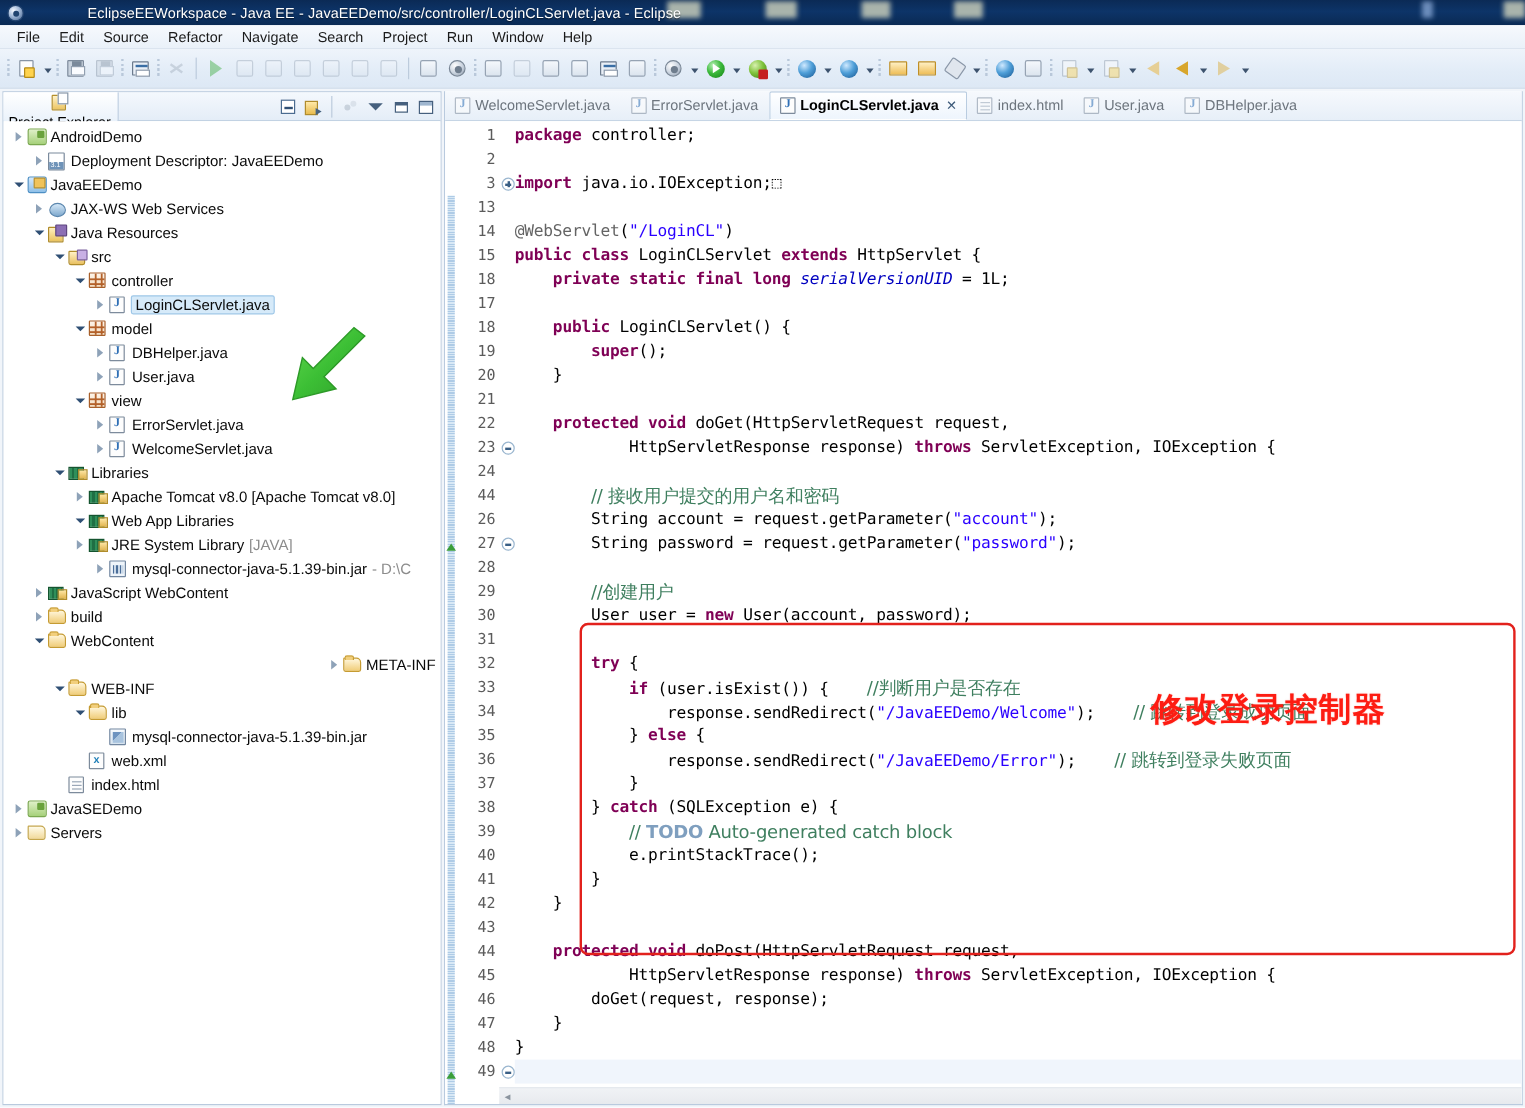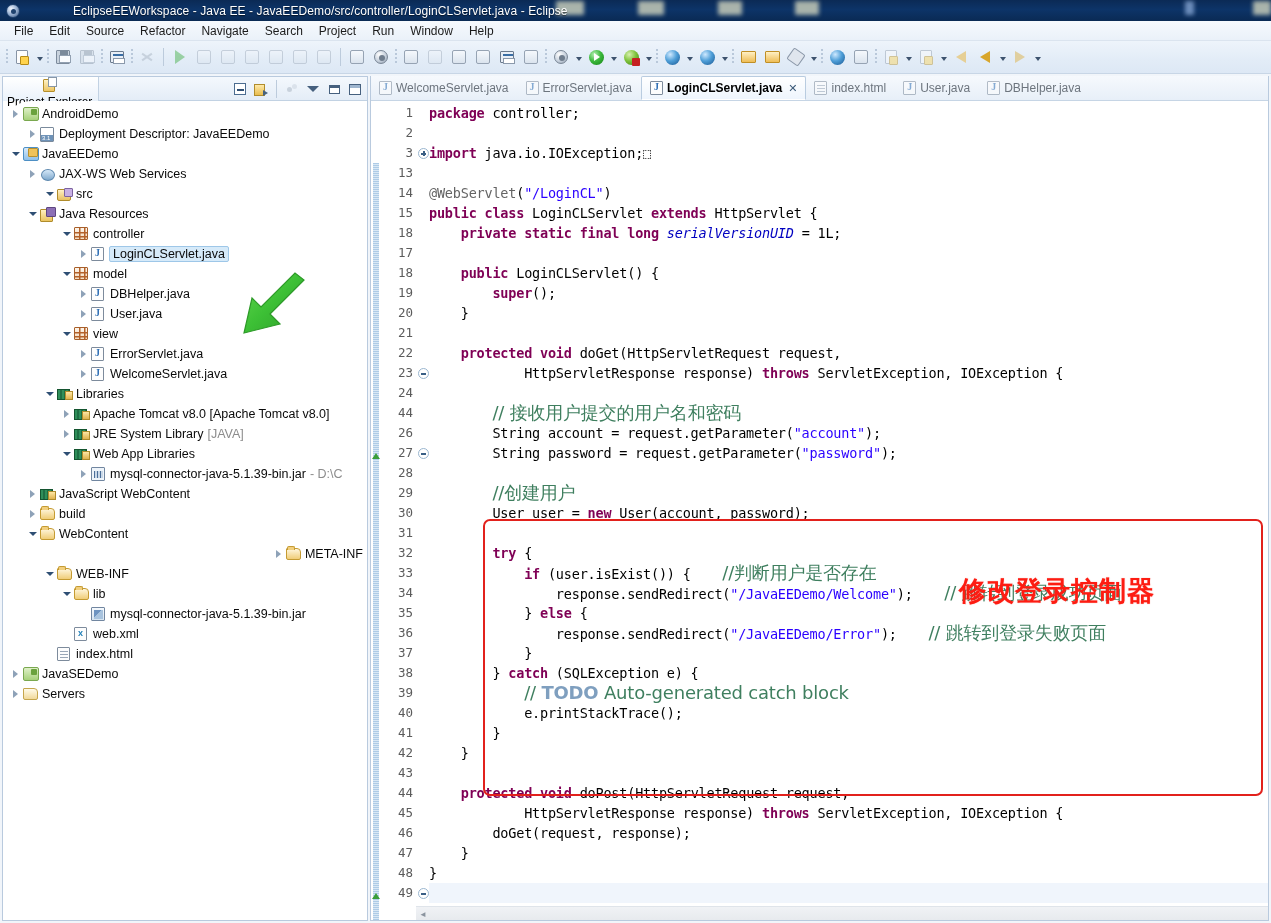--- a/index.html
+++ b/index.html
@@ -266,21 +266,21 @@
   .icon-max::before{content:"";position:absolute;left:0;top:0;right:0;height:3px;background:#9fb6cf;}
   .icon-dim { opacity:.35; }
   .icon-dots {
     width:13px;height:13px;position:relative;
   }
   .icon-dots::before{content:"";position:absolute;left:1px;top:4px;width:5px;height:5px;border-radius:50%;background:#8a98a8;}
   .icon-dots::after{content:"";position:absolute;left:6px;top:1px;width:5px;height:5px;border-radius:50%;background:#b8c3d0;}
 
   .tree {
     position:absolute; left:0; top:24px; right:0; bottom:0;
-    overflow:hidden; background:#fff; padding-top:3px;border-radius:28px;
+    overflow:hidden; background:#fff; padding-top:3px;
   }
   .trow {
     height:20px; display:flex; align-items:center; white-space:nowrap;
     font-size:12.5px; color:#0a0a0a; position:relative;
   }
   .twist {
     width:13px; height:20px; display:flex;align-items:center;justify-content:center; flex:none;
   }
   .twist i {
     display:block; width:0;height:0;
@@ -491,21 +491,21 @@
   .redbox {
     position:absolute; border:2.5px solid #e2211c; border-radius:7px;
     pointer-events:none;
   }
   .redtext {
     position:absolute; color:#fd1c12; font-size:27px; font-weight:bold;
     font-family:"DejaVu Sans", sans-serif; white-space:nowrap;
     letter-spacing:1px;
     text-shadow: 0 0 1px rgba(253,28,18,.5);
   }
-  .cjk-cmt { font-family:"DejaVu Sans", sans-serif; font-size:18px; }
+  .cjk-cmt { font-family:"DejaVu Sans", sans-serif; font-size:15px; }
 </style>
 </head>
 <body>
 
 <div id="app">
 
   <div class="titlebar">
     <div class="blurA"></div>
       <div class="blurB"></div>
       <div class="blurC"></div>
@@ -745,38 +745,38 @@
           </div>
           <div class="trow" style="padding-left: 23px;">
             <span class="twist">
               <i></i>
             </span>
             <span class="ticon">
               <span class="i-ws" style="position: absolute; left: 1px; top: 1px;"></span>
             </span>
             <span class="tlabel">JAX-WS Web Services</span>
           </div>
+          <div class="trow" style="padding-left: 23px;">
+            <span class="twist open">
+              <i></i>
+            </span>
+            <span class="ticon">
+              <span class="i-jres" style="position: absolute; left: 1px; top: 1px;"></span>
+            </span>
+            <span class="tlabel">Java Resources</span>
+          </div>
           <div class="trow" style="padding-left: 40px;">
             <span class="twist open">
               <i></i>
             </span>
             <span class="ticon">
               <span class="i-srcfold" style="position: absolute; left: 1px; top: 1px;"></span>
             </span>
             <span class="tlabel">src</span>
           </div>
-          <div class="trow" style="padding-left: 23px;">
-            <span class="twist open">
-              <i></i>
-            </span>
-            <span class="ticon">
-              <span class="i-jres" style="position: absolute; left: 1px; top: 1px;"></span>
-            </span>
-            <span class="tlabel">Java Resources</span>
-          </div>
           <div class="trow" style="padding-left: 57px;">
             <span class="twist open">
               <i></i>
             </span>
             <span class="ticon">
               <span class="i-pkg" style="position: absolute; left: 1px; top: 1px;"></span>
             </span>
             <span class="tlabel">controller</span>
           </div>
           <div class="trow" style="padding-left: 74px;">
@@ -854,37 +854,37 @@
           <div class="trow" style="padding-left: 57px;">
             <span class="twist">
               <i></i>
             </span>
             <span class="ticon">
               <span class="i-lib" style="position: absolute; left: 1px; top: 1px;"></span>
             </span>
             <span class="tlabel">Apache Tomcat v8.0 [Apache Tomcat v8.0]</span>
           </div>
           <div class="trow" style="padding-left: 57px;">
+            <span class="twist open">
+              <i></i>
+            </span>
+            <span class="ticon">
+              <span class="i-lib" style="position: absolute; left: 1px; top: 1px;"></span>
+            </span>
+            <span class="tlabel">Web App Libraries</span>
+          </div>
+          <div class="trow" style="padding-left: 57px;">
             <span class="twist">
               <i></i>
             </span>
             <span class="ticon">
               <span class="i-lib" style="position: absolute; left: 1px; top: 1px;"></span>
             </span>
             <span class="tlabel">JRE System Library</span>
             <span class="tsub"> [JAVA]</span>
-          </div>
-          <div class="trow" style="padding-left: 57px;">
-            <span class="twist open">
-              <i></i>
-            </span>
-            <span class="ticon">
-              <span class="i-lib" style="position: absolute; left: 1px; top: 1px;"></span>
-            </span>
-            <span class="tlabel">Web App Libraries</span>
           </div>
           <div class="trow" style="padding-left: 74px;">
             <span class="twist">
               <i></i>
             </span>
             <span class="ticon">
               <span class="i-jar" style="position: absolute; left: 1px; top: 1px;"></span>
             </span>
             <span class="tlabel">mysql-connector-java-5.1.39-bin.jar</span>
             <span class="tsub"> - D:\C</span>

